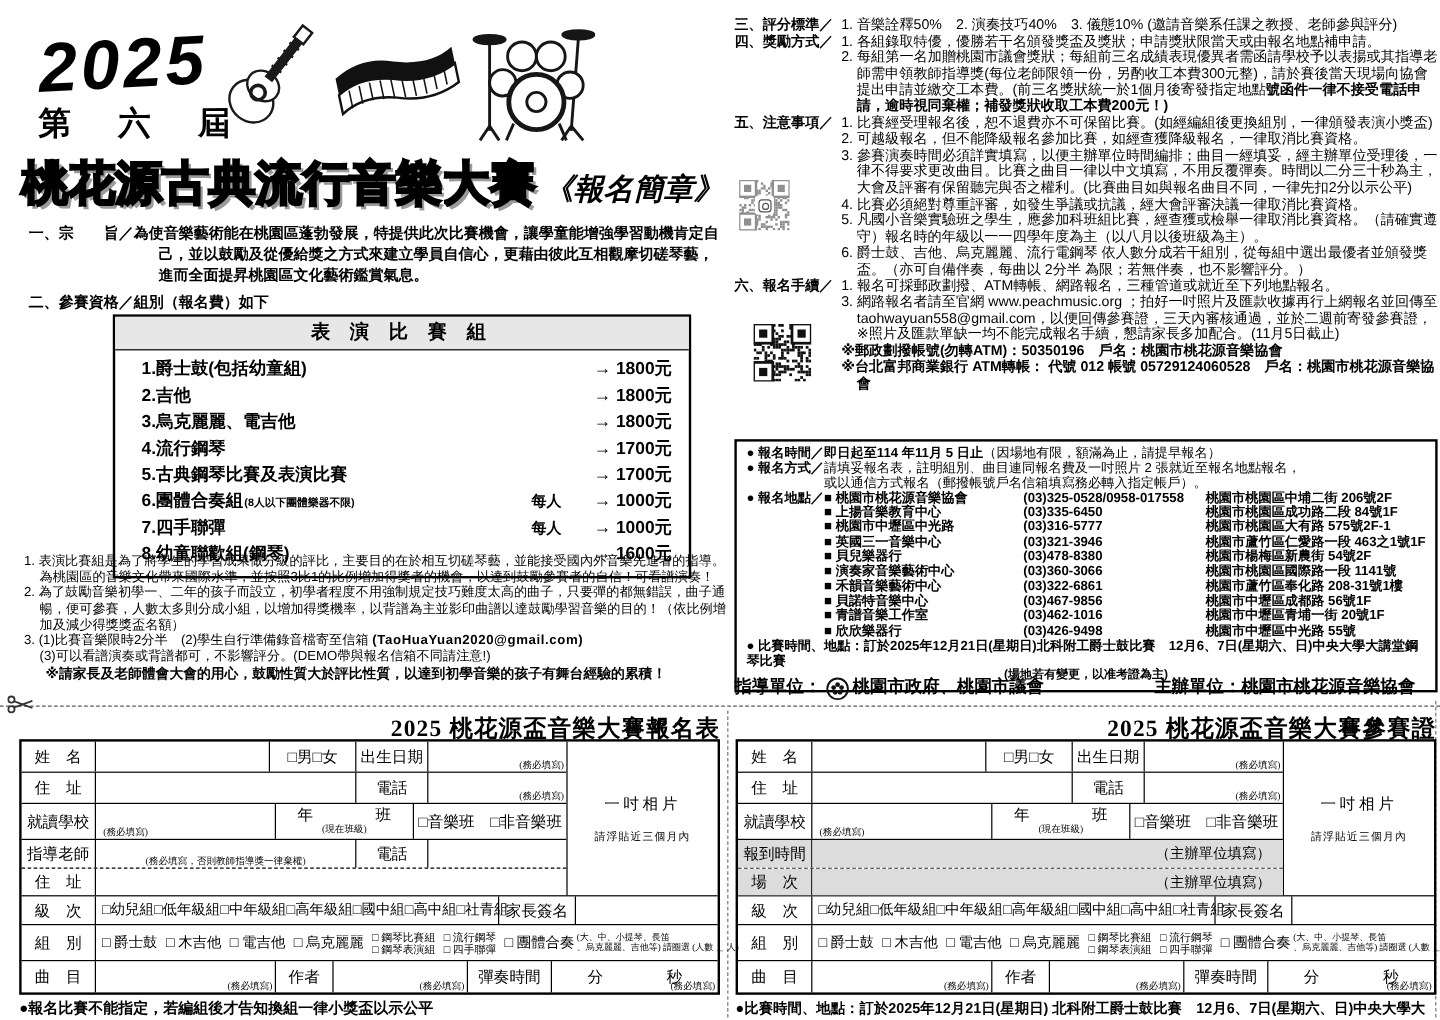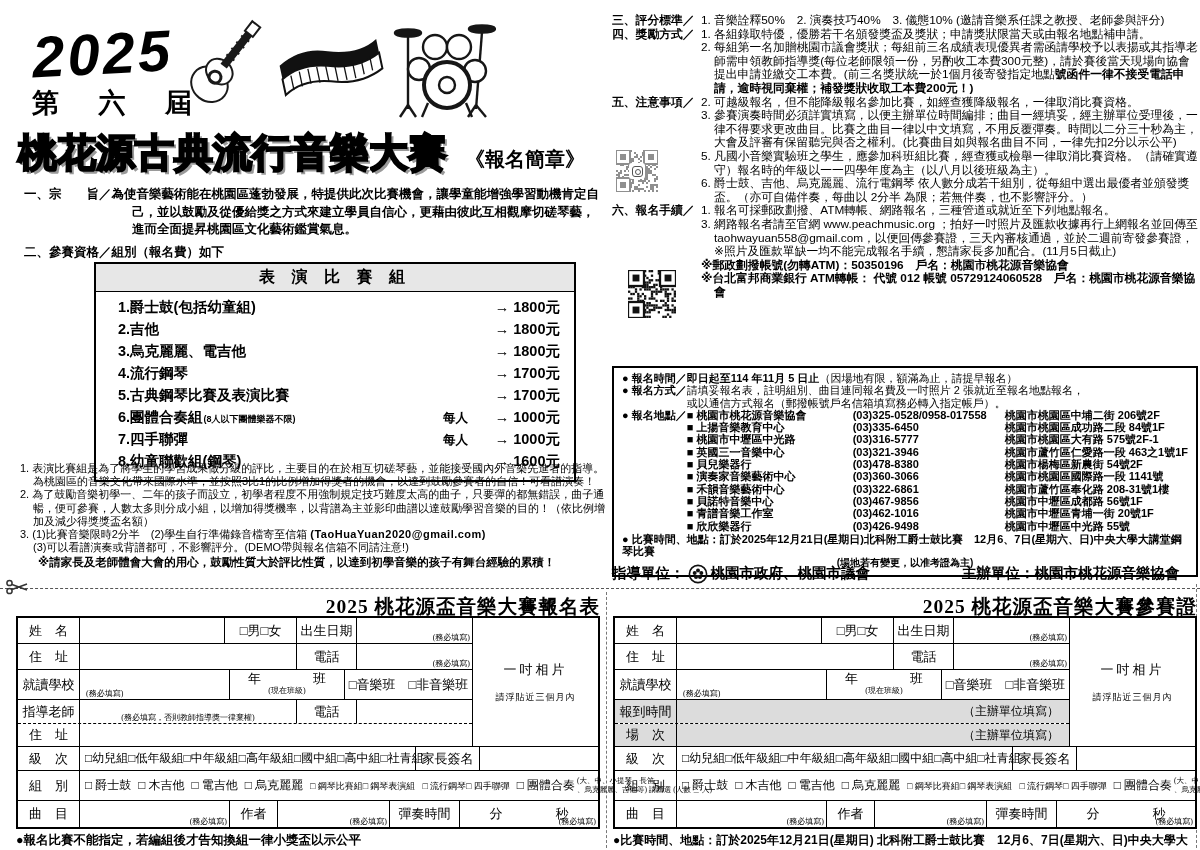--- a/index.html
+++ b/index.html
@@ -10,21 +10,21 @@
 
 .left-col{position:absolute;left:18px;top:10px;width:588px}
 .brand{position:absolute;left:14px;top:14px}
 .brand-year{font-size:58px;font-weight:900;font-style:italic;letter-spacing:3px;transform:rotate(-3deg);line-height:1}
 .brand-edition{font-size:27px;font-weight:900;letter-spacing:16px;margin-top:8px;line-height:1}
 .instruments{position:absolute;left:168px;top:2px;width:290px;height:110px;display:flex;align-items:center;gap:6px}
 .main-title{position:absolute;left:0px;top:116px;width:600px;white-space:nowrap}
 .main-title .big{font-size:39px;font-weight:900;letter-spacing:0px;color:#404040;
   -webkit-text-stroke:2.2px #000;text-shadow:3px 3px 0 #9a9a9a}
 @supports not (-webkit-text-stroke:1px black){.main-title .big{color:#000;text-shadow:none}}
-.main-title .sub{font-size:20px;font-weight:900;margin-left:18px}
+.main-title .sub{font-size:25px;font-weight:900;font-style:italic;margin-left:6px}
 .purpose{position:absolute;left:6px;top:176px;width:578px;font-size:12.5px;line-height:17.5px;font-weight:700;
   padding-left:108px;text-indent:-108px}
 .purpose .lab{font-weight:700}
 .elig{position:absolute;left:6px;top:234px;font-size:12.5px;font-weight:700}
 .fee-table{position:absolute;left:76px;top:252px;width:482px;border:2px solid #000}
 .fee-title{font-size:16px;font-weight:700;text-align:center;letter-spacing:6px;background:#e7e7e7;
   border-bottom:1.5px solid #000;padding:3px 0}
 .fee-rows{padding:6px 14px 6px 22px}
 .fee-row{display:flex;align-items:baseline;height:22px;font-size:14.5px;font-weight:700}
 .fee-name{white-space:nowrap}
@@ -99,21 +99,21 @@
 .w62{width:62px;flex:none}.w145{width:145px;flex:none}.w72{width:72px;flex:none}
 .w60{width:60px;flex:none}.w217{width:217px;flex:none}.w150{width:150px;flex:none}
 .w115{width:115px;flex:none}.w48{width:48px;flex:none}.w112{width:112px;flex:none}
 .w70{width:70px;flex:none}.w336{width:336px;flex:none}.w64{width:64px;flex:none}
 .fx{flex:1}
 .grade-cell{flex-direction:column;justify-content:center;line-height:12px}
 .grade-note{font-size:8px}
 .tnote{position:absolute;left:0;right:0;bottom:0;text-align:center;font-size:8px}
 .lvl-opts{justify-content:space-between;white-space:nowrap;font-size:12px;padding:0 5px}
 .grp-cell{gap:7px;white-space:nowrap;font-size:12px;padding:0 5px}
-.stack{display:flex;flex-direction:row;font-size:9px;line-height:10px;justify-content:center}
+.stack{display:flex;flex-direction:column;font-size:9px;line-height:10px;justify-content:center}
 .ens{display:flex;align-items:center;gap:2px}
 .ens-note{display:flex;flex-direction:column;font-size:7.5px;line-height:8.5px}
 .gray{background:#dcdcdc}
 .orgfill{justify-content:flex-end;font-size:12px;padding-right:10px}
 .minsec{justify-content:space-around;font-size:13px}
 .form-notes{margin-top:3px;font-family:"Liberation Sans","DejaVu Sans",sans-serif}
 .fn-bold{font-size:12.5px;font-weight:700}
 svg{display:block}
 </style>
 </head>
@@ -297,22 +297,24 @@
 
       <div class="item"><span>1. 各組錄取特優，優勝若干名頒發獎盃及獎狀；申請獎狀限當天或由報名地點補申請。</span><b></b><span></span></div>
           <div class="item"><span>2. 每組第一名加贈桃園市議會獎狀；每組前三名成績表現優異者需函請學校予以表揚或其指導老師需申領教師指導獎(每位老師限領一份，另酌收工本費300元整)，請於賽後當天現場向協會提出申請並繳交工本費。(前三名獎狀統一於1個月後寄發指定地點</span><b>號函件一律不接受電話申請，逾時視同棄權；補發獎狀收取工本費200元！)</b><span></span></div>
         </div>
     </div>
 
     <div class="sec">
       <span class="sec-label">五、注意事項／</span>
       <div class="sec-items">
 
+      <div class="item"><span>1. 比賽經受理報名後，恕不退費亦不可保留比賽。(如經編組後更換組別，一律頒發表演小獎盃)</span><b></b><span></span></div>
           <div class="item"><span>2. 可越級報名，但不能降級報名參加比賽，如經查獲降級報名，一律取消比賽資格。</span><b></b><span></span></div>
           <div class="item"><span>3. 參賽演奏時間必須詳實填寫，以便主辦單位時間編排；曲目一經填妥，經主辦單位受理後，一律不得要求更改曲目。比賽之曲目一律以中文填寫，不用反覆彈奏。時間以二分三十秒為主，大會及評審有保留聽完與否之權利。(比賽曲目如與報名曲目不同，一律先扣2分以示公平)</span><b></b><span></span></div>
+          <div class="item"><span>4. 比賽必須絕對尊重評審，如發生爭議或抗議，經大會評審決議一律取消比賽資格。</span><b></b><span></span></div>
           <div class="item"><span>5. 凡國小音樂實驗班之學生，應參加科班組比賽，經查獲或檢舉一律取消比賽資格。（請確實遵守）報名時的年級以一一四學年度為主（以八月以後班級為主）。</span><b></b><span></span></div>
           <div class="item"><span>6. 爵士鼓、吉他、烏克麗麗、流行電鋼琴 依人數分成若干組別，從每組中選出最優者並頒發獎盃。（亦可自備伴奏，每曲以 2分半 為限；若無伴奏，也不影響評分。）</span><b></b><span></span></div>
         </div>
     </div>
 
     <div class="sec">
       <span class="sec-label">六、報名手續／</span>
       <div class="sec-items">
 
       <div class="item"><span>1. 報名可採郵政劃撥、ATM轉帳、網路報名，三種管道或就近至下列地點報名。</span><b></b><span></span></div>

